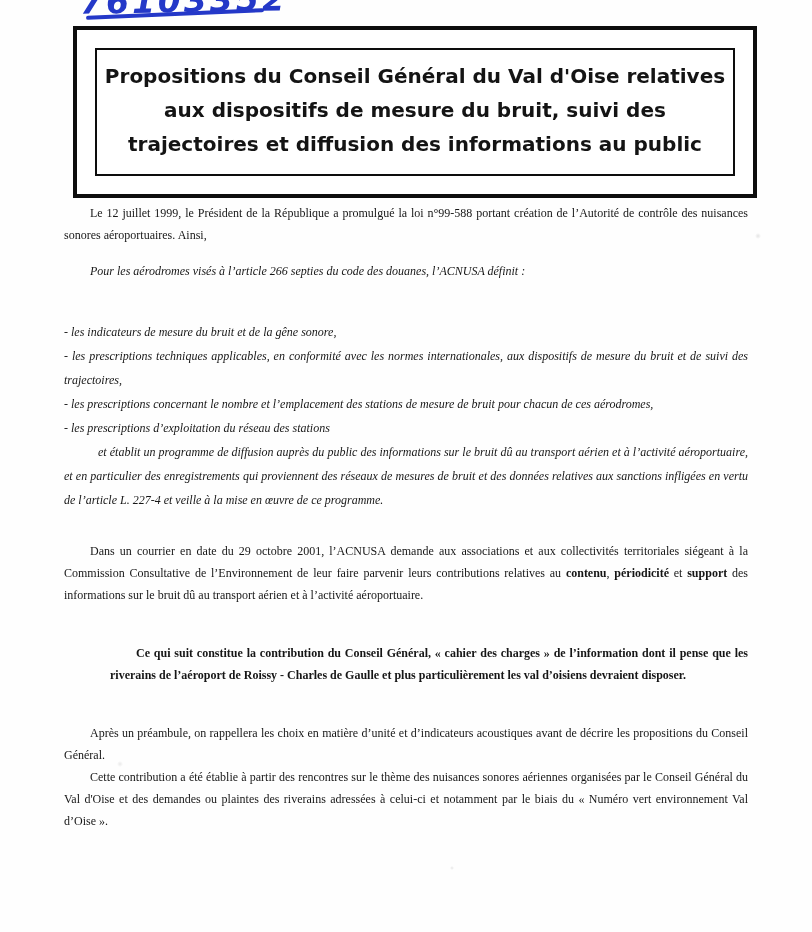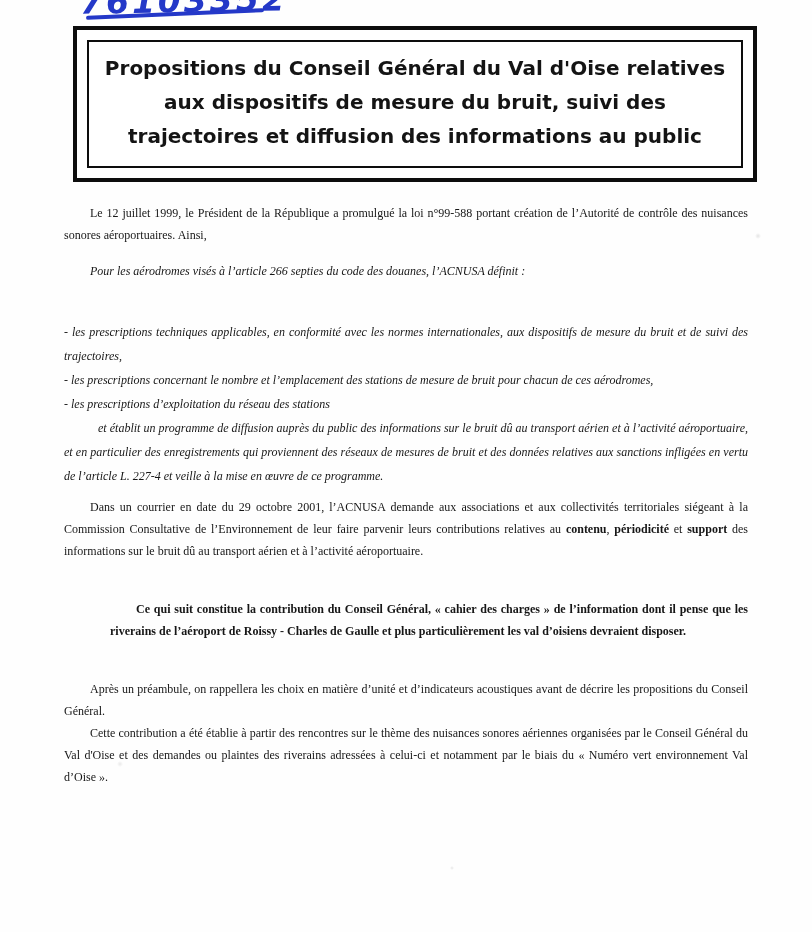--- a/index.html
+++ b/index.html
@@ -37,21 +37,21 @@
     position:absolute; left:86px; top:12px; width:178px; height:4px;
     background:#2438c8; border-radius:3px;
     transform:rotate(-2.5deg);
   }
 
   
   .title-box {
     position:absolute; left:73px; top:26px; width:684px;
     box-sizing:border-box;
     border:4px solid #0d0d0d;
-    padding:10px;
+    padding:18px;
     background:#ffffff;
   }
   .title-inner {
     border:2px solid #0d0d0d;
     padding:9px 4px 13px 4px;
     text-align:center;
   }
   .title-line {
     font-family:"DejaVu Sans", sans-serif;
     font-weight:bold;
@@ -71,21 +71,21 @@
     line-height:22px;
     text-align:justify;
   }
   .indent { text-indent:26px; }
   .italic { font-style:italic; }
   .bold   { font-weight:bold; }
 
   .p-loi        { margin-bottom:14px; }
   .p-acnusa     { margin-bottom:38px; text-align:left; }
   .list-block .para { line-height:24px; }
-  .p-programme  { line-height:24px; text-indent:34px; margin-bottom:8px; }
+  .p-programme  { line-height:24px; text-indent:34px; margin-bottom:28px; }
   .p-courrier   { margin-bottom:36px; }
   .p-contribution { margin-bottom:36px;margin-left:46px; }
   .p-rencontres { margin-bottom:16px; }
 </style>
 </head>
 <body>
 
 <div class="page">
 
   <div class="handwritten-wrap">
@@ -101,20 +101,21 @@
     </div>
   </div>
 
   <div class="content">
 
     <p class="para indent p-loi">Le 12 juillet 1999, le Président de la République a promulgué la loi n°99-588 portant création de l’Autorité de contrôle des nuisances sonores aéroportuaires. Ainsi,</p>
 
     <p class="para indent italic p-acnusa">Pour les aérodromes visés à l’article 266 septies du code des douanes, l’ACNUSA définit :</p>
 
     <div class="list-block">
+      <p class="para italic">- les indicateurs de mesure du bruit et de la gêne sonore,</p>
       <p class="para italic">- les prescriptions techniques applicables, en conformité avec les normes internationales, aux dispositifs de mesure du bruit et de suivi des trajectoires,</p>
       <p class="para italic">- les prescriptions concernant le nombre et l’emplacement des stations de mesure de bruit pour chacun de ces aérodromes,</p>
       <p class="para italic">- les prescriptions d’exploitation du réseau des stations</p>
     </div>
 
     <p class="para italic p-programme">et établit un programme de diffusion auprès du public des informations sur le bruit dû au transport aérien et à l’activité aéroportuaire, et en particulier des enregistrements qui proviennent des réseaux de mesures de bruit et des données relatives aux sanctions infligées en vertu de l’article L. 227-4 et veille à la mise en œuvre de ce programme.</p>
 
     <p class="para indent p-courrier"><span>Dans un courrier en date du 29 octobre 2001, l’ACNUSA demande aux associations et aux collectivités territoriales  siégeant à la Commission Consultative de l’Environnement de leur faire parvenir leurs contributions relatives au </span><b>contenu</b><span>, </span><b>périodicité</b><span> et </span><b>support</b><span> des informations sur le bruit dû au transport aérien et à l’activité aéroportuaire.</span></p>
 
     <p class="para indent bold p-contribution">Ce qui suit constitue la contribution du Conseil Général, « cahier des charges » de l’information dont il pense que les riverains de l’aéroport de Roissy - Charles de Gaulle et plus particulièrement les val d’oisiens devraient disposer.</p>

